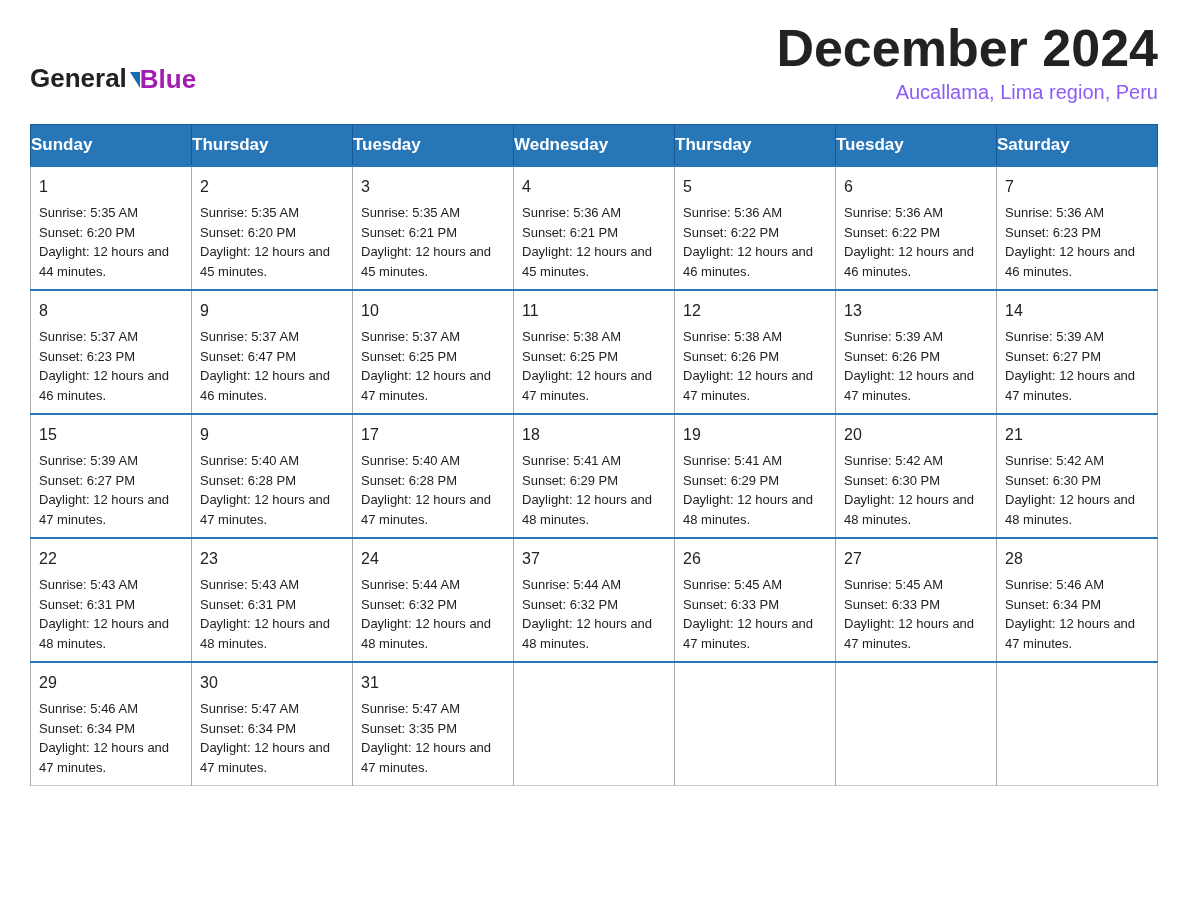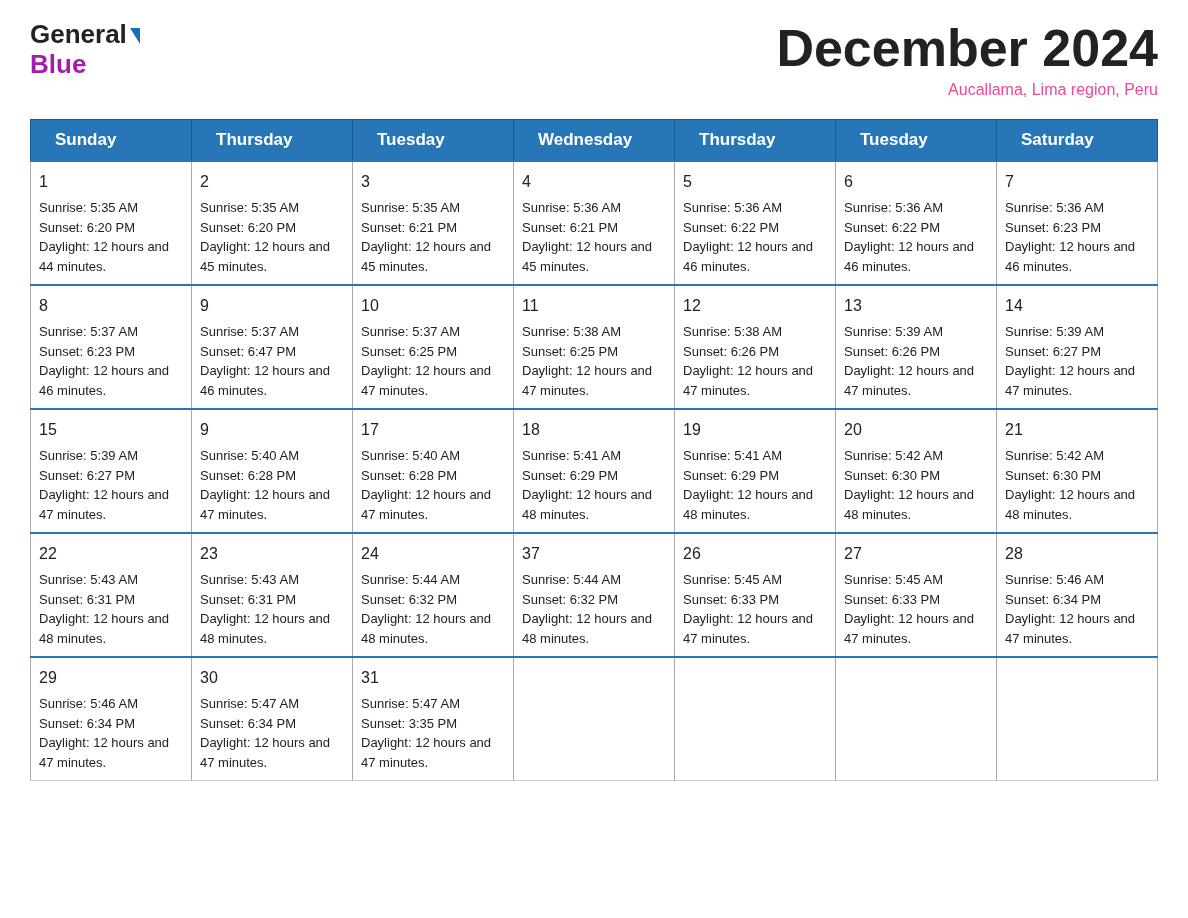--- a/index.html
+++ b/index.html
@@ -10,22 +10,23 @@
       color: #222;
     }
     .header {
       display: flex;
       justify-content: space-between;
       align-items: flex-start;
       margin-bottom: 20px;
     }
     .logo-area {
       display: flex;
-      flex-direction: column;
+      flex-direction: row;
       align-items: flex-start;
+      margin-top: 44px;
     }
     .logo-text {
       font-size: 26px;
       font-weight: bold;
       color: #222;
       line-height: 1.1;
     }
     .logo-line2 {
       color: #a21caf;
       font-size: 26px;
@@ -35,35 +36,35 @@
       text-align: right;
       margin-left: 48px;
     }
     .calendar-title {
       font-size: 52px;
       font-weight: bold;
       color: #222;
       line-height: 1.1;
     }
     .calendar-subtitle {
-      font-size: 16px;
-      color: #ec4899;
+      font-size: 20px;
+      color: #8b5cf6;
       margin-top: 4px;
     }
     table {
       width: 100%;
       border-collapse: collapse;
       table-layout: fixed;
     }
     thead tr th {
       background-color: #2676b8;
       color: #fff;
       font-size: 17px;
       font-weight: bold;
-      padding: 10px 24px;
+      padding: 10px 0;
       text-align: left;
       border: 1px solid #1a5a94;
     }
     tbody tr td {
       vertical-align: top;
       padding: 8px 8px;
       border-left: 1px solid #aaa;
       border-right: 1px solid #aaa;
       border-bottom: none;
       border-top: none;

